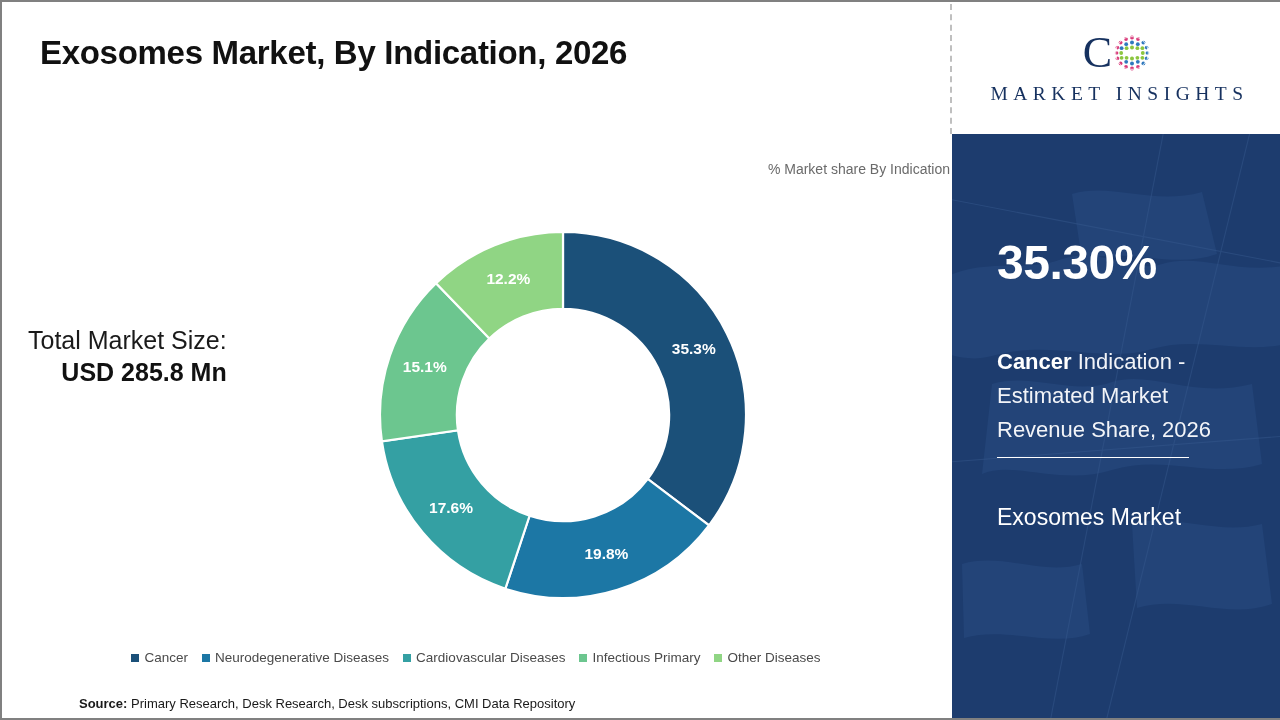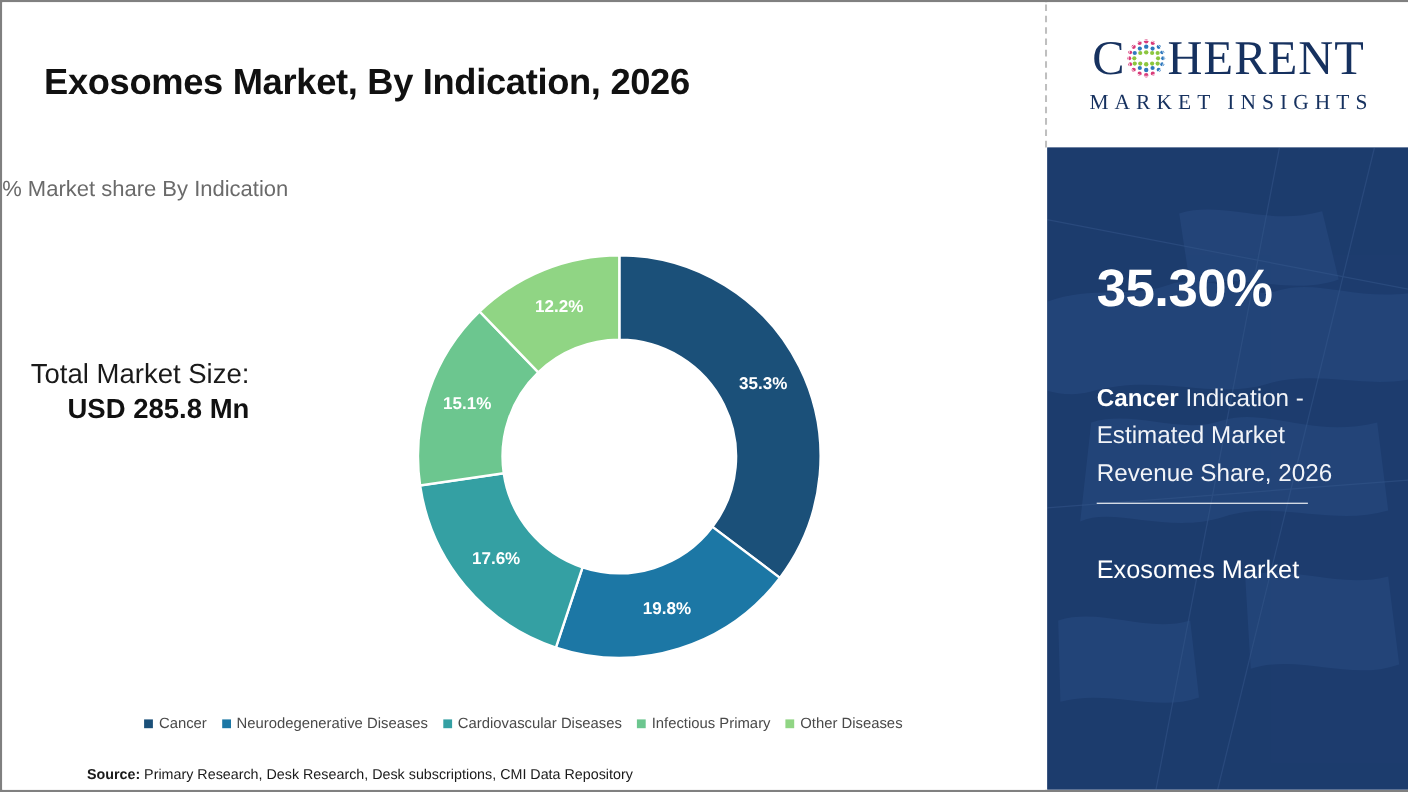--- a/index.html
+++ b/index.html
@@ -36,30 +36,29 @@
 
   #page-title {
     position: absolute;
     left: 38px;
     top: 32px;
     font-size: 33px;
     font-weight: bold;
     color: #111111;
     letter-spacing: -0.3px;
     white-space: nowrap;
-    margin-top: 21px;
   }
 
   #chart-subtitle {
     position: absolute;
     left: 0;
     top: 159px;
     width: 948px;
-    text-align: left;
-    font-size: 20px;
+    text-align: right;
+    font-size: 14px;
     color: #6a6a6a;
   }
 
   #total-market-block {
     position: absolute;
     left: 26px;
     top: 322px;
     line-height: 1.28;
   }
   #total-market-label {
@@ -360,21 +359,20 @@
               <circle cx="18" cy="28.6" r="2.0" fill="#2f78bd"></circle>
               <circle cx="12.2" cy="26.8" r="1.9" fill="#2f78bd"></circle>
               <circle cx="23.8" cy="26.8" r="1.9" fill="#2f78bd"></circle>
               <circle cx="12.0" cy="32.0" r="1.9" fill="#d93b7a"></circle>
               <circle cx="24.0" cy="32.0" r="1.9" fill="#d93b7a"></circle>
               <circle cx="18" cy="33.4" r="2.0" fill="#d93b7a"></circle>
             </g>
             <circle cx="18" cy="18" r="16.4" fill="none" stroke="#ffffff" stroke-width="0.8"></circle>
           </svg>
         </span>
-        <span>HERENT</span>
       </div>
       <div id="logo-bottom">MARKET INSIGHTS</div>
     </div>
 
     <div id="stat-panel">
       <svg id="stat-panel-bg" viewBox="0 0 330 584" preserveAspectRatio="xMidYMid slice">
         <rect x="0" y="0" width="330" height="584" fill="#1d3c6e"></rect>
         <g fill="#2a4e85" opacity="0.85">
           <path d="M-20,150 C30,120 70,140 110,125 C150,112 180,140 210,130 C250,118 290,145 350,128 L350,205 C300,225 250,200 200,215 C150,230 100,205 40,222 C10,230 -10,215 -20,218 Z"></path>
           <path d="M40,250 C80,238 120,262 160,248 C200,236 240,265 300,250 L310,330 C260,345 210,320 160,336 C110,352 60,326 30,340 Z"></path>

